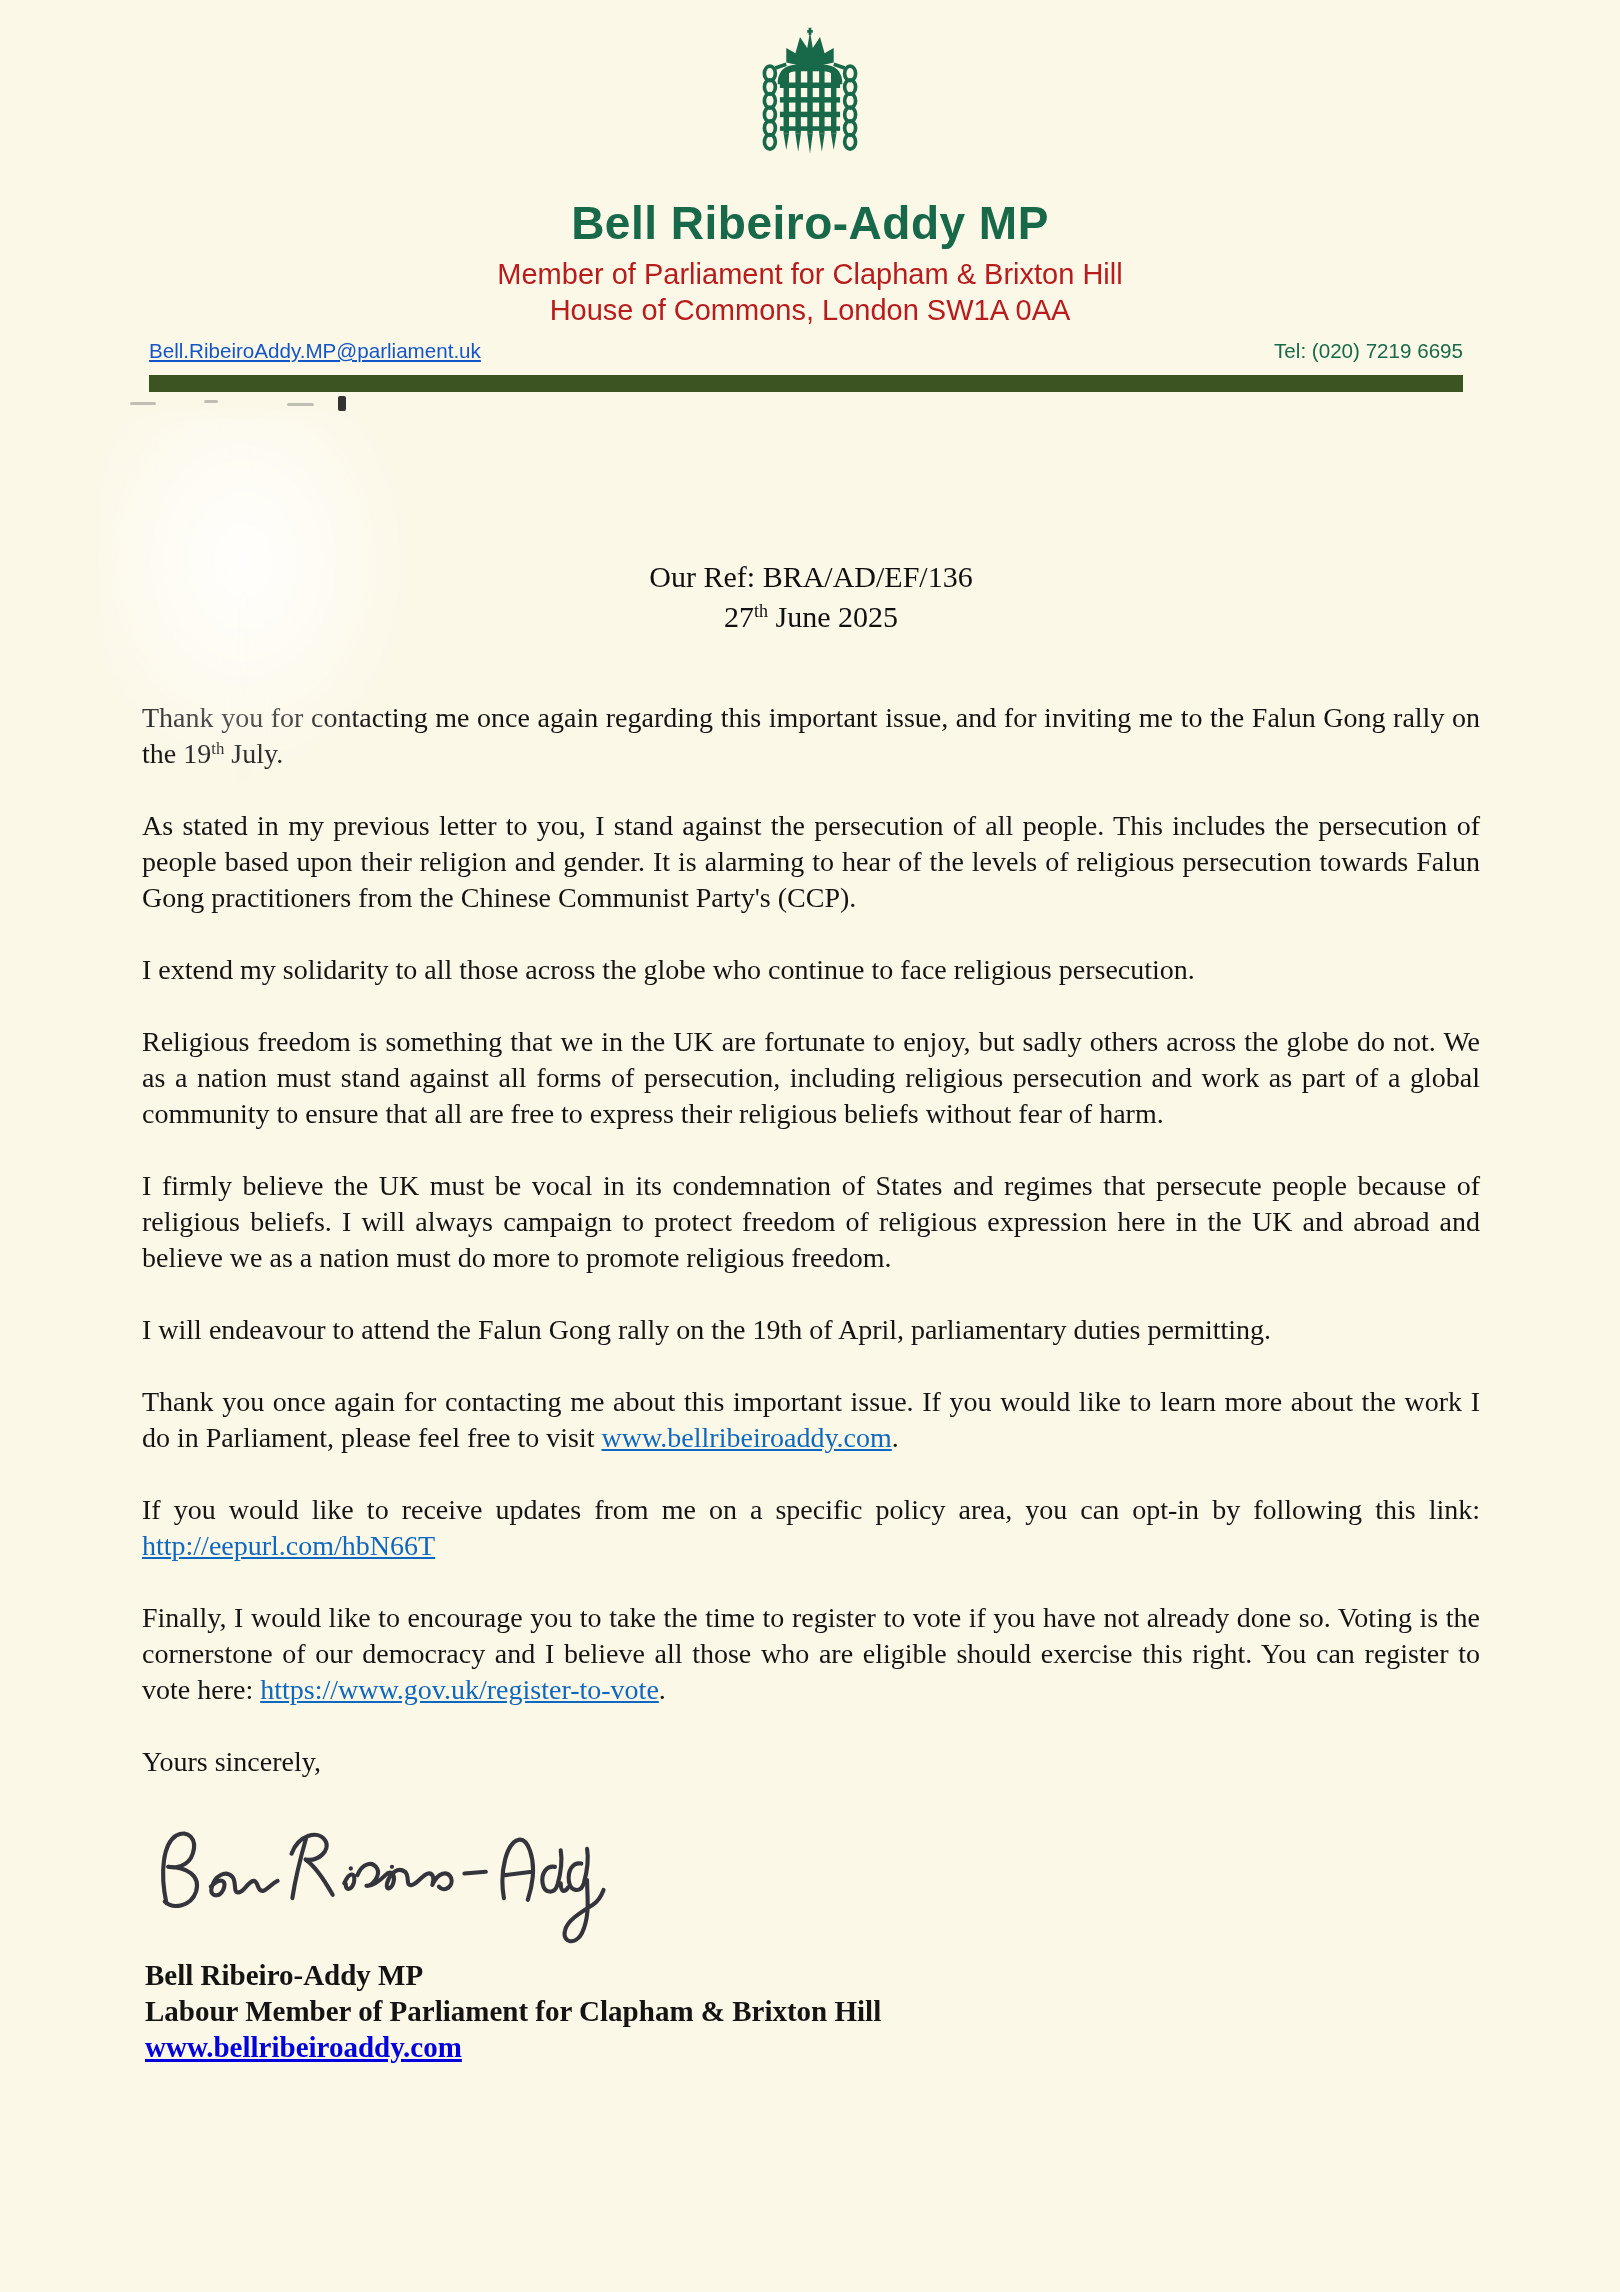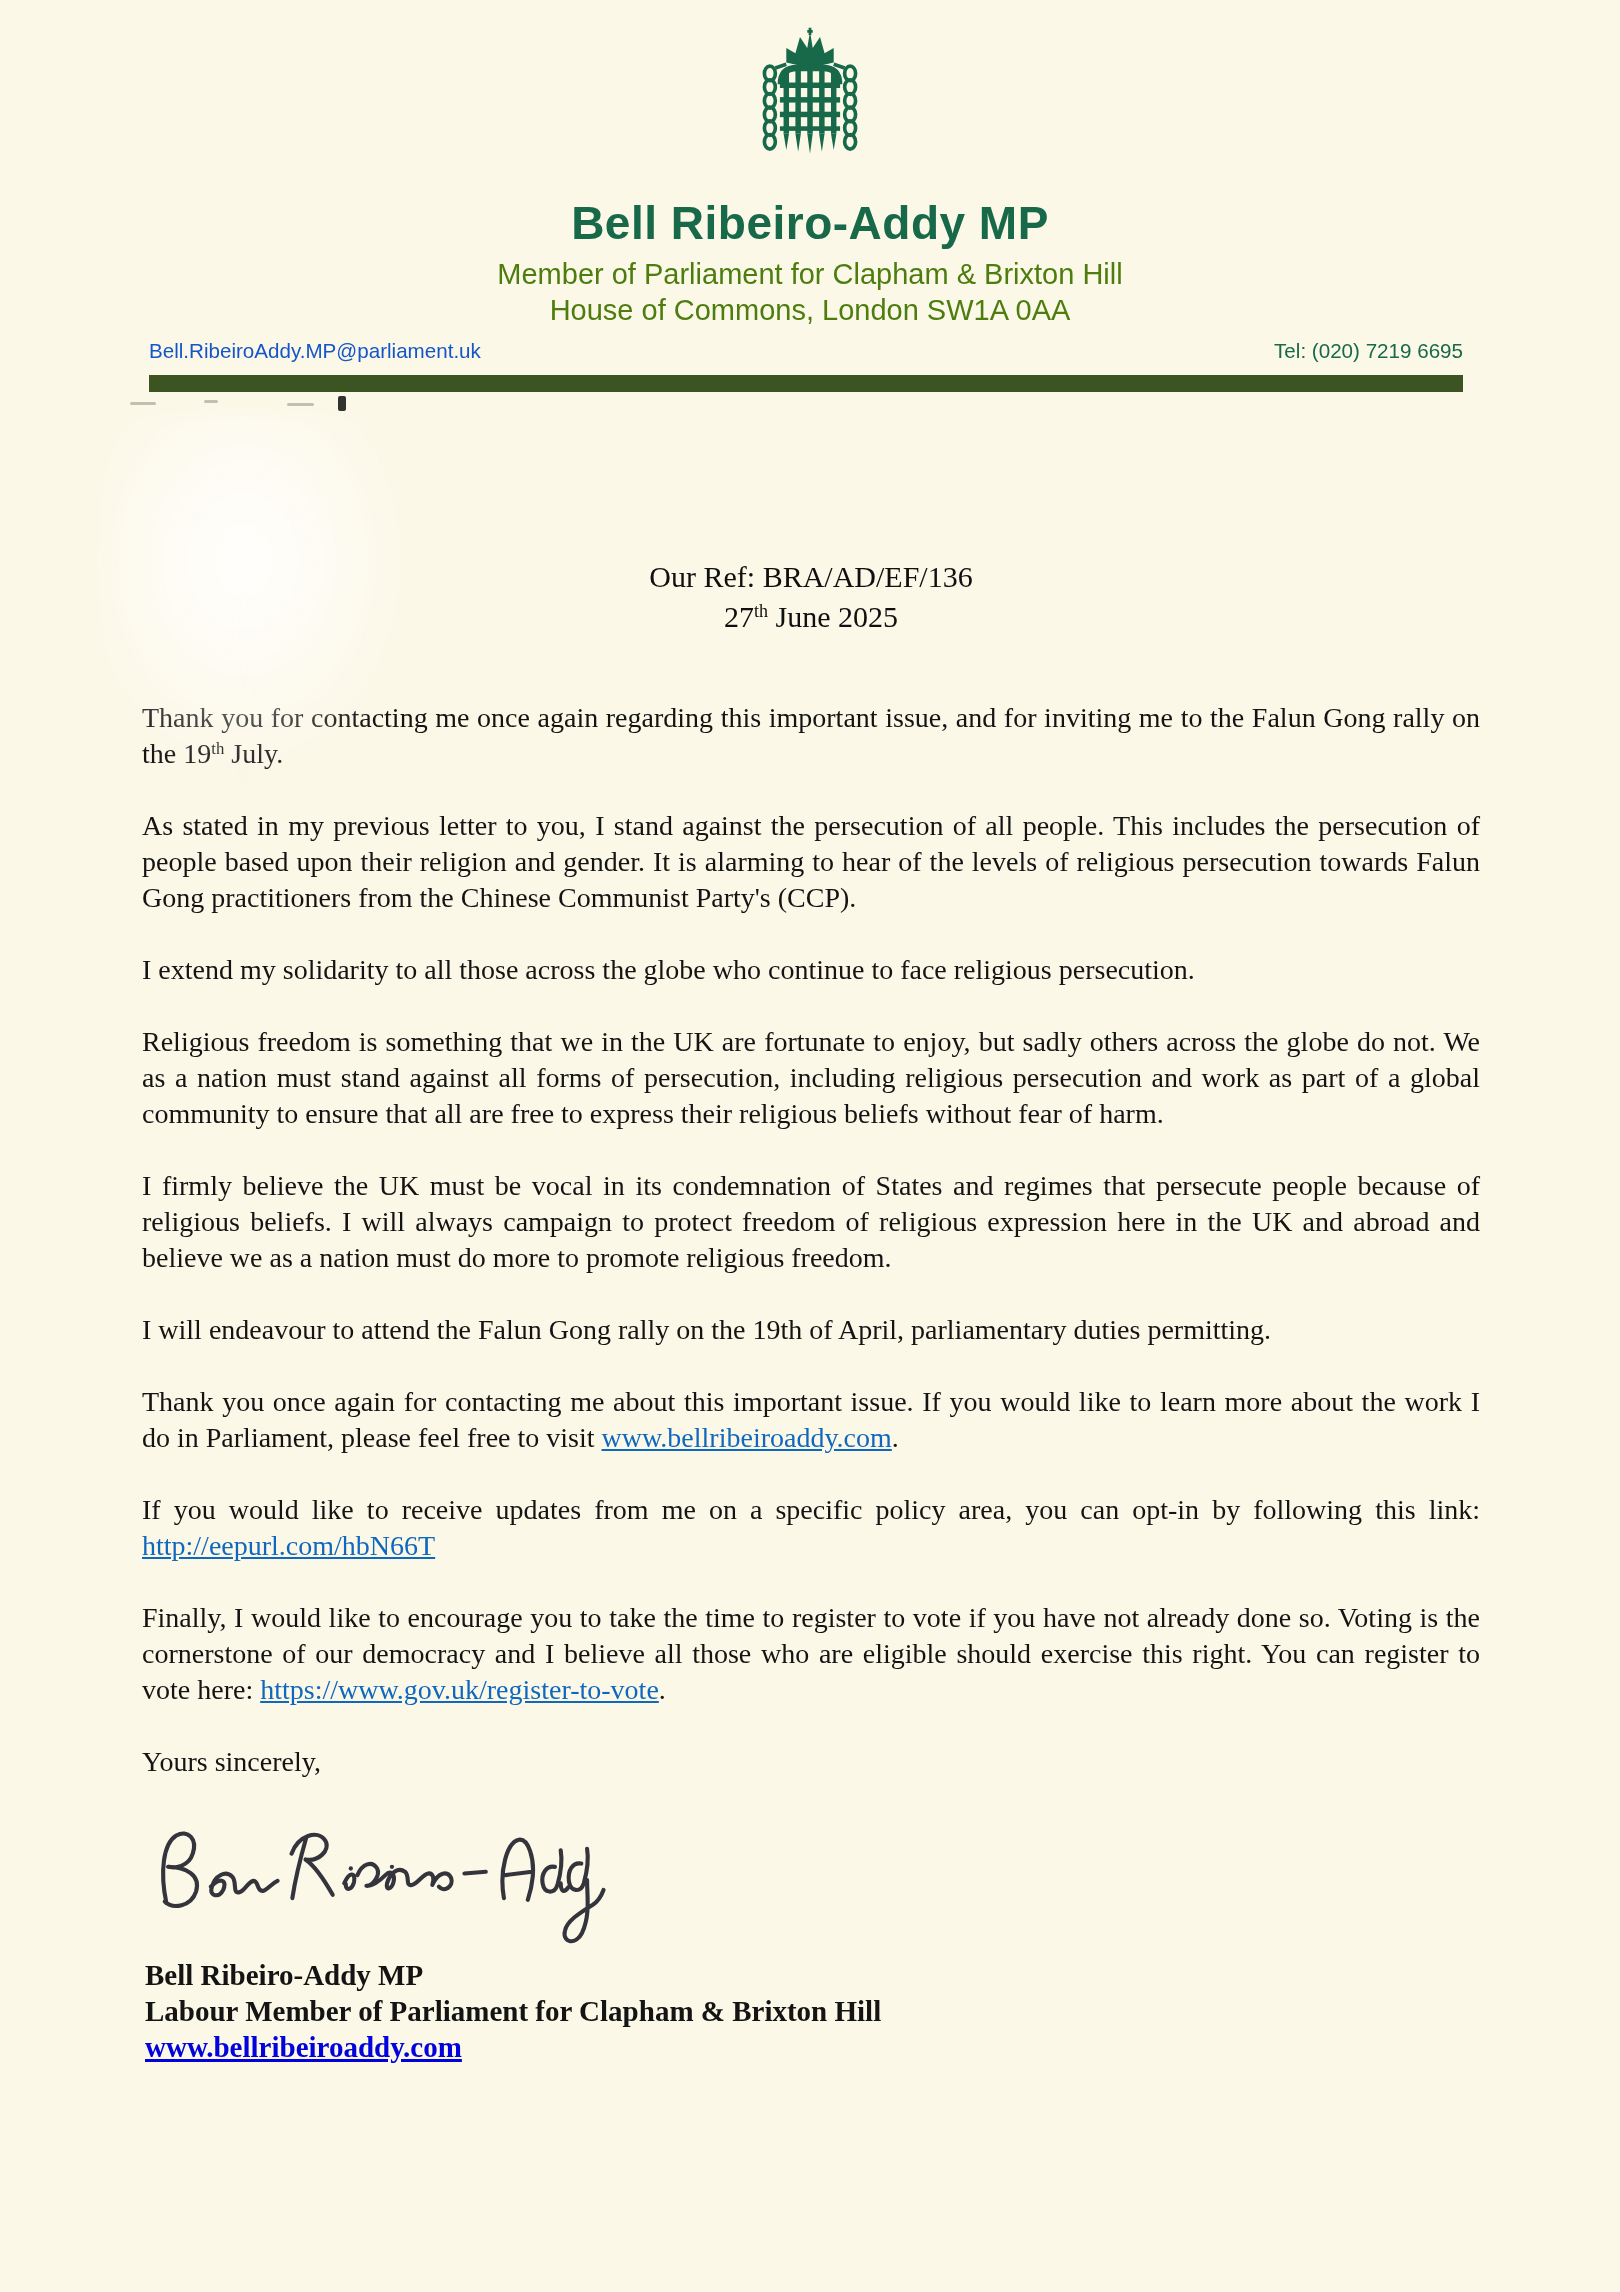--- a/index.html
+++ b/index.html
@@ -16,28 +16,28 @@
   
   .header{text-align:center;padding-top:25.5px;}
   .logo-wrap{height:155px;display:flex;justify-content:center;align-items:flex-start;}
   .mp-name{
     font-family:"Liberation Sans", sans-serif;
     font-weight:bold;font-size:46px;color:#17694a;
     margin:15.7px 0 7.8px 0;letter-spacing:0.5px;
   }
   .mp-sub{
     font-family:"Liberation Sans", sans-serif;
-    font-size:29px;color:#4d7c0f;margin:2.9px 0;
+    font-size:29px;color:#b91c1c;margin:2.9px 0;
   }
   .contact-row{
     display:flex;justify-content:space-between;align-items:flex-end;
     margin:11.8px 157px 0 149px;
     font-family:"Liberation Sans", sans-serif;font-size:20.6px;
   }
-  .email-link{color:#1456c9;cursor:pointer;}
+  .email-link{color:#1456c9;text-decoration:underline;cursor:pointer;}
   .tel{color:#17694a;}
   .green-rule{height:16.7px;background:#3b5422;margin:12.7px 157px 0 149px;}
 
   
   .redaction-blob{
     position:absolute;left:98px;top:412px;width:323px;height:372px;
     background:radial-gradient(ellipse at 45% 40%, rgba(255,255,255,0.9), rgba(255,255,255,0) 72%);
     filter:blur(7.8px);
     pointer-events:none;
   }

